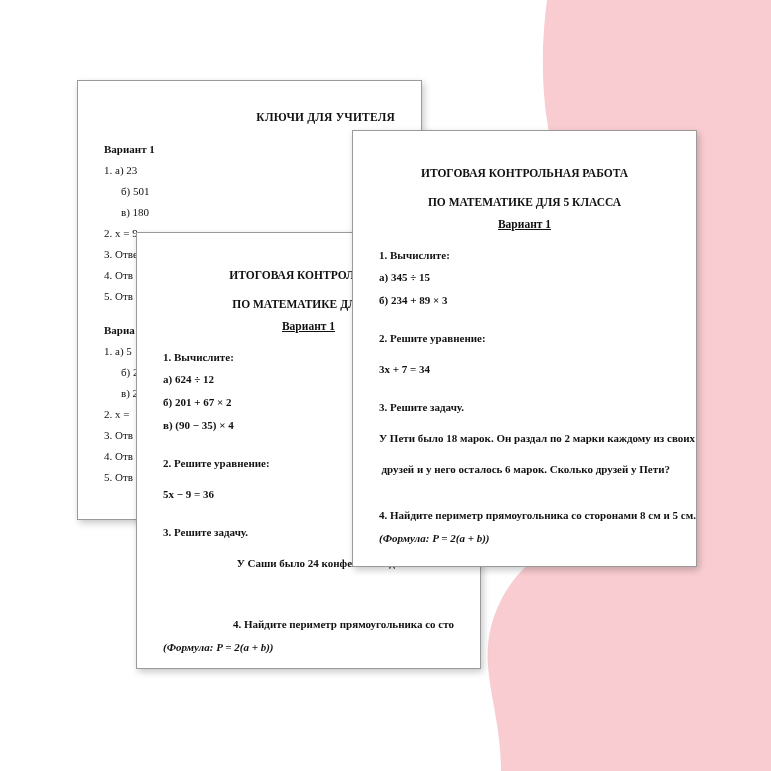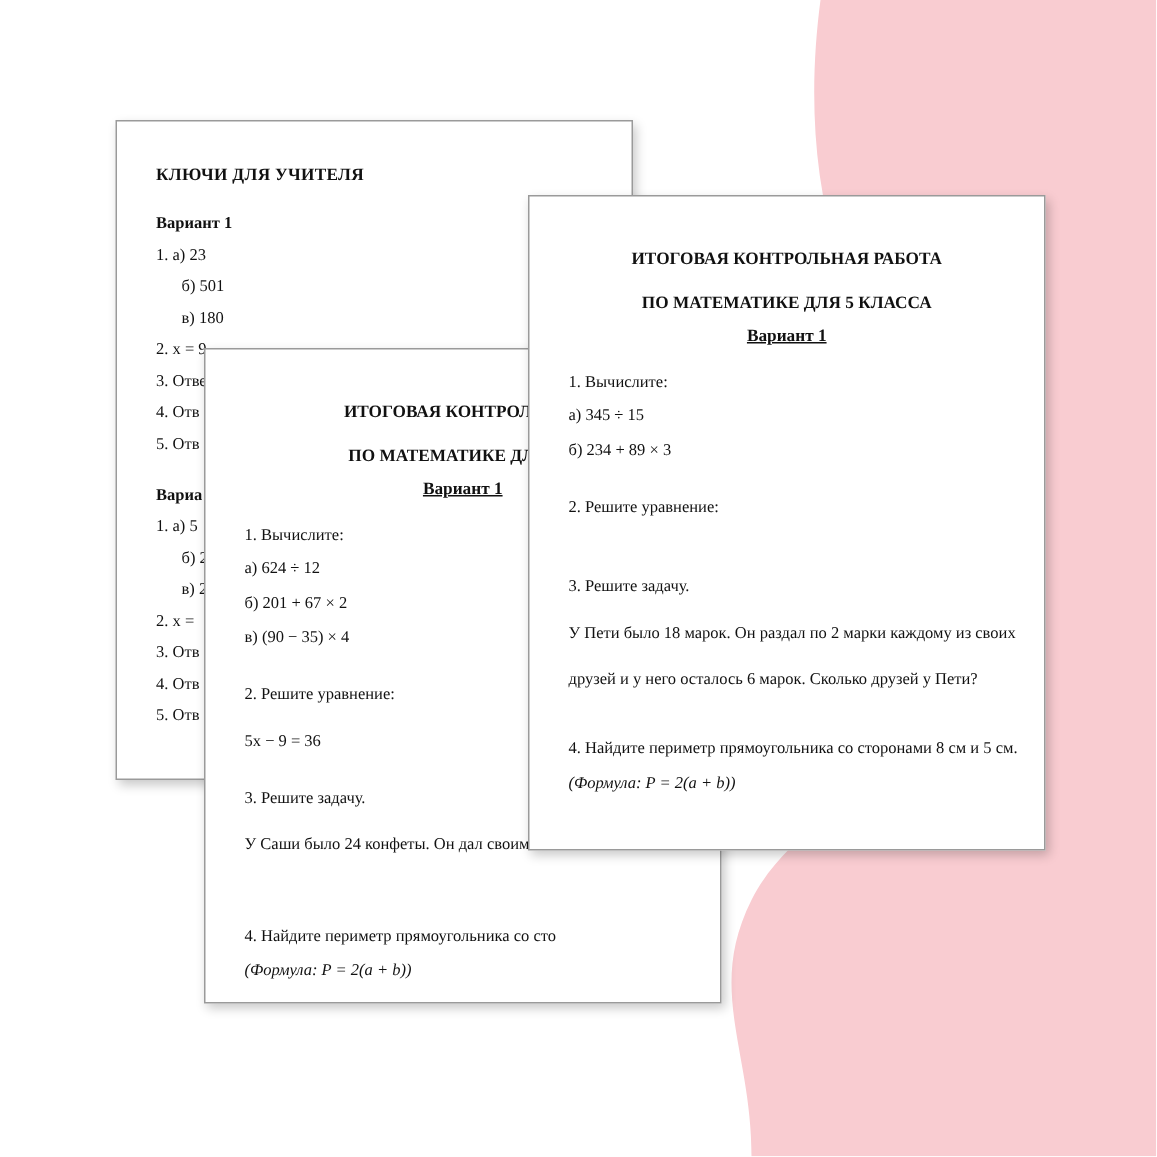--- a/index.html
+++ b/index.html
@@ -46,21 +46,21 @@
 
   
   #sheet-keys {
     left: 77px;
     top: 80px;
     width: 345px;
     height: 440px;
     z-index: 1;
   }
   #sheet-keys .title {
-    text-align: left;
+    text-align: right;
     font-weight: bold;
     font-size: 11.5px;
     letter-spacing: .2px;
     margin: 8px 0 20px 0;
   }
   #sheet-keys .variant {
     font-weight: bold;
     font-size: 11px;
     margin: 0 0 9px 0;
   }
@@ -100,26 +100,27 @@
     text-align: center;
     font-weight: bold;
     font-size: 11.5px;
     text-decoration: underline;
     margin: 6px 0 18px 0;
   }
   .q {
     font-size: 11px;
     line-height: 1.45;
     margin: 0 0 7px 0;
+    font-weight: bold;
   }
   .q.ital { font-style: italic; }
   .block { margin-bottom: 14px; }
   .spacer-sm { height: 8px; }
   .spacer-md { height: 16px; }
-  .nowrap { white-space: nowrap; }
+  .nowrap { white-space: nowrap; text-align: right; }
 </style>
 </head>
 <body>
 
 <div id="pink-blob">
   <svg width="420" height="771" viewBox="0 0 420 771" xmlns="http://www.w3.org/2000/svg">
     <path d="M196 0 H420 V771 H150 C150 700 120 660 150 600 C185 530 300 500 320 420 C342 330 250 270 215 190 C190 130 188 60 196 0 Z" fill="#f9ccd1"></path>
   </svg>
 </div>
 
@@ -199,20 +200,21 @@
       <div class="q">1. Вычислите:</div>
       <div class="q">а) 345 ÷ 15</div>
       <div class="q">б) 234 + 89 × 3</div>
     </div>
 
     <div class="spacer-sm"></div>
 
     <div class="block">
       <div class="q">2. Решите уравнение:</div>
       <div class="spacer-sm"></div>
+      <div class="q">3x + 7 = 34</div>
     </div>
 
     <div class="spacer-sm"></div>
 
     <div class="block">
       <div class="q">3. Решите задачу.</div>
       <div class="spacer-sm"></div>
       <div class="q nowrap">У Пети было 18 марок. Он раздал по 2 марки каждому из своих</div>
       <div class="spacer-sm"></div>
       <div class="q nowrap">друзей и у него осталось 6 марок. Сколько друзей у Пети?</div>

